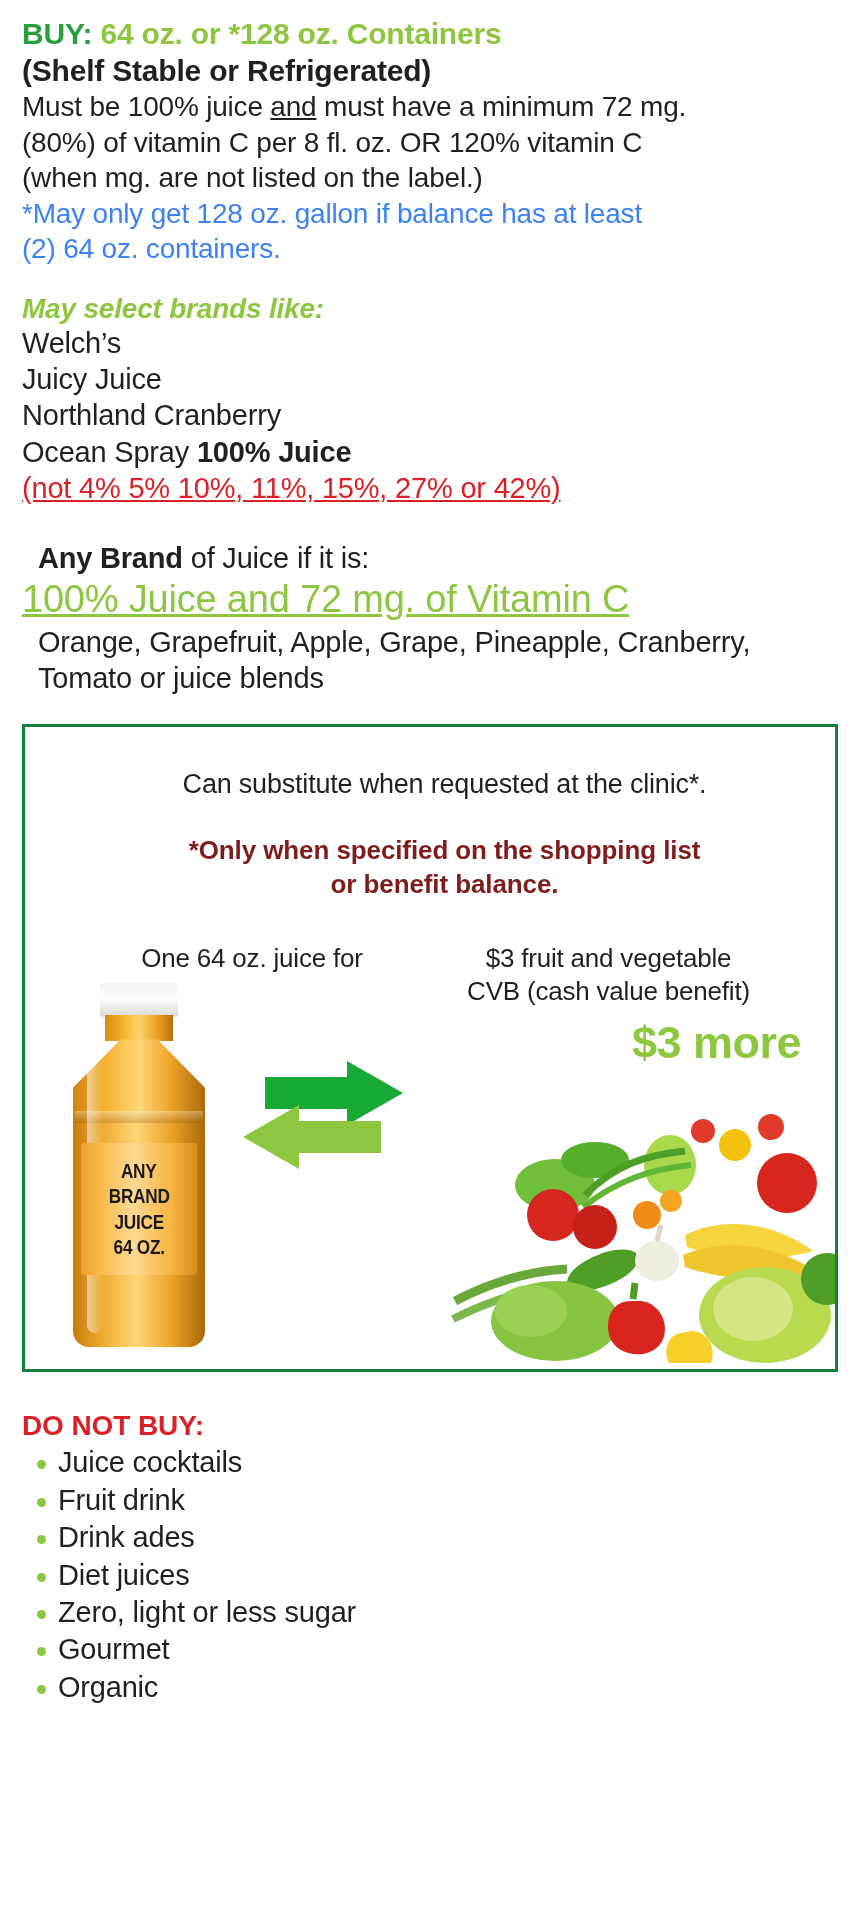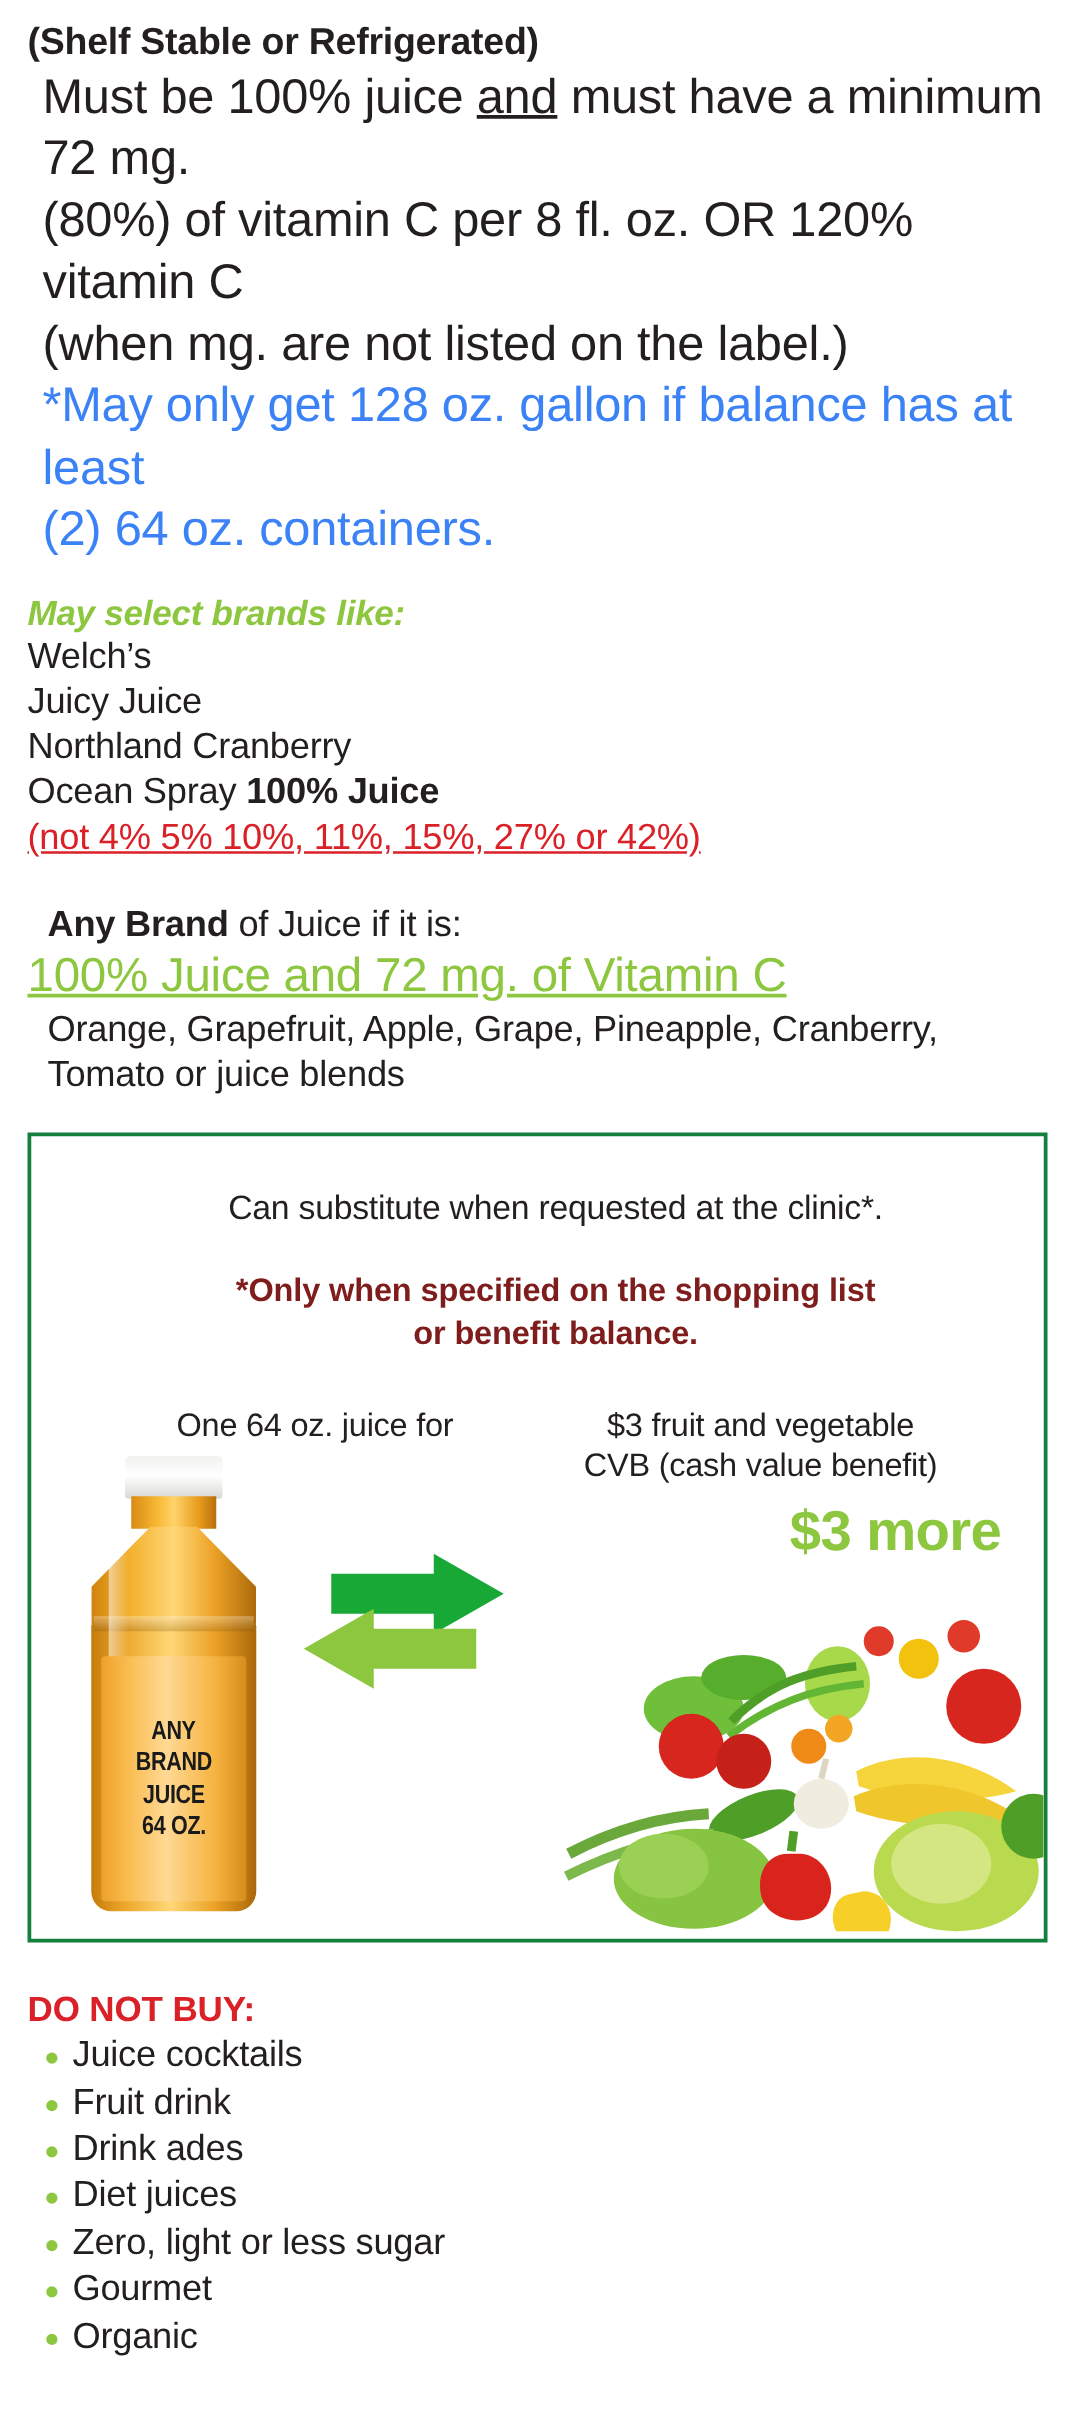--- a/index.html
+++ b/index.html
@@ -27,25 +27,24 @@
   .hdr {
     font-size: 30px;
     font-weight: bold;
     line-height: 1.22;
     letter-spacing: -0.2px;
   }
   .hdr .buy-word { color: #2aa03c; }
   .hdr .hdr-rest { color: #8dc63f; }
 
   .body-line {
-    font-size: 39px;
+    font-size: 28px;
     line-height: 1.27;
     color: #231f20;
     letter-spacing: -0.2px;
-    margin-left: 12px;
   }
   .red { color: #3b82f6; }
   .bold { font-weight: bold; }
   .uline { text-decoration: underline; text-underline-offset: 2px; }
 
   .block-top { padding-top: 16px; }
   .sec-gap-md { height: 26px; }
   .sec-gap-lg { height: 34px; }
 
   .brands-head {
@@ -184,21 +183,21 @@
     top: 128px;
     width: 128px;
     height: 12px;
     background: linear-gradient(to bottom, rgba(255,255,255,.30), rgba(120,70,0,.25));
   }
   .btl-label {
     position: absolute;
     left: 28px;
     top: 160px;
     width: 116px;
-    height: 196px;
+    height: 132px;
     background: linear-gradient(to right,#eda02a 0%,#f9b94a 16%,#ffd994 45%,#f6b441 78%,#d78c1b 100%);
     border-radius: 3px;
     display: flex;
     flex-direction: column;
     align-items: center;
     justify-content: center;
     gap: 3px;
   }
   .btl-label span {
     display: block;
@@ -266,20 +265,21 @@
     background: #8dc63f;
     border-radius: 50%;
   }
 </style>
 </head>
 <body>
 
 <div class="page">
 
   <div class="block-top">
+    <div class="hdr"><span class="buy-word">BUY:</span><span class="hdr-rest"> 64 oz. or *128 oz. Containers</span></div>
     <div class="hdr hdr-rest">(Shelf Stable or Refrigerated)</div>
   </div>
 
   <div>
     <div class="body-line"><span>Must be 100% juice </span><span class="uline">and</span><span> must have a minimum 72 mg.</span></div>
     <div class="body-line">(80%) of vitamin C per 8 fl. oz. OR 120% vitamin C</div>
     <div class="body-line">(when mg. are not listed on the label.)</div>
     <div class="body-line red">*May only get 128 oz. gallon if balance has at least</div>
     <div class="body-line red">(2) 64 oz. containers.</div>
   </div>

